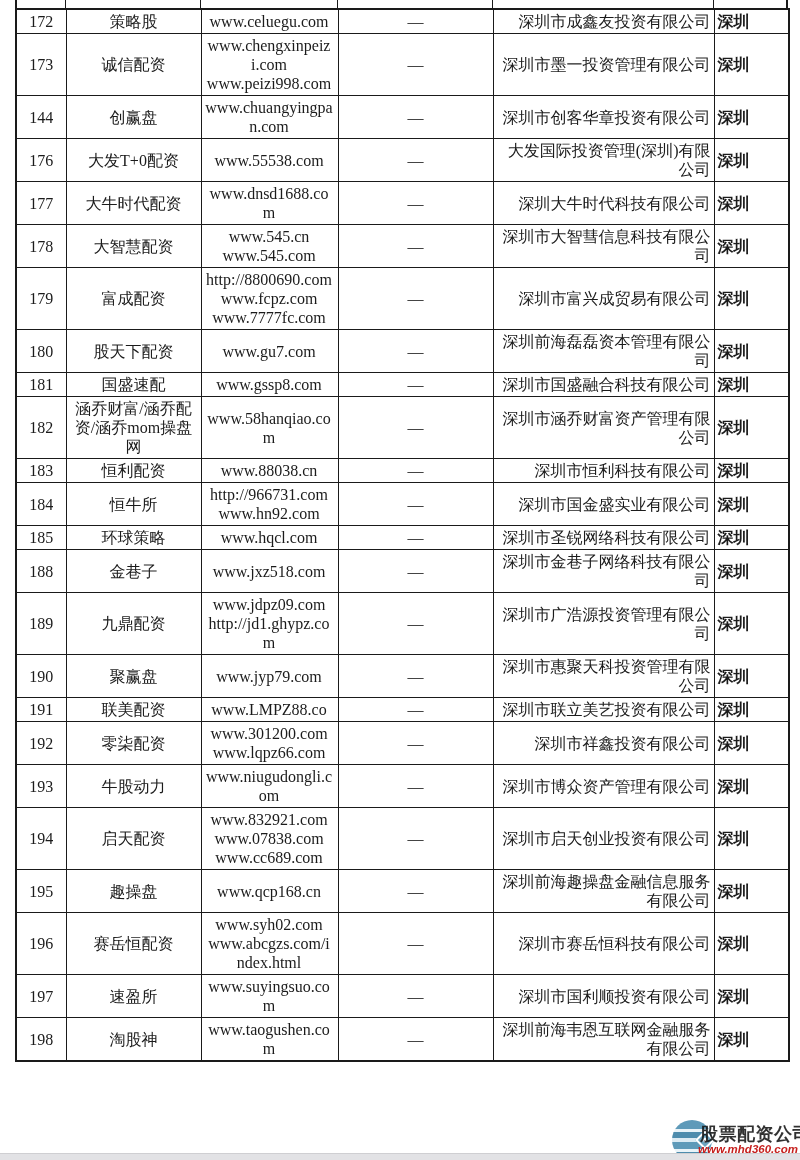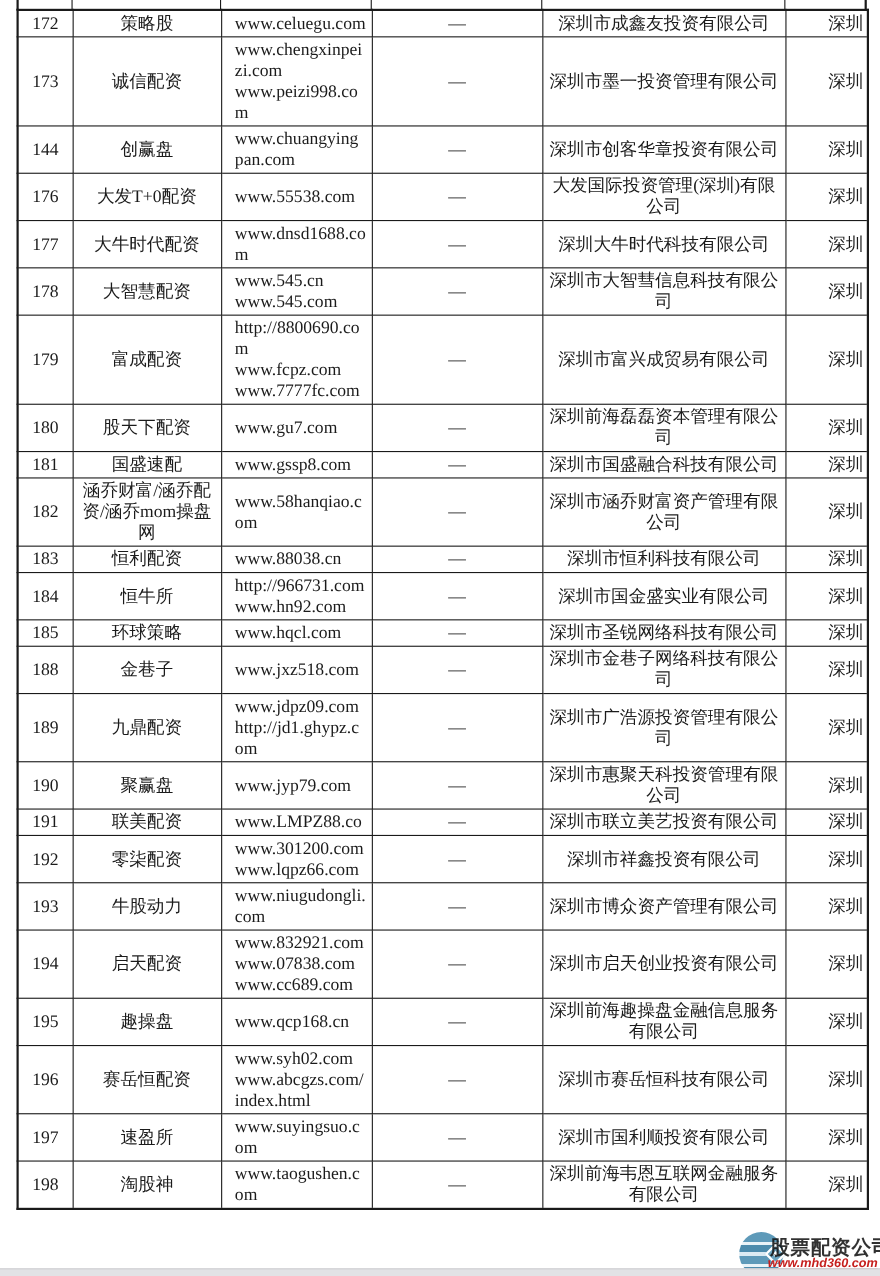--- a/index.html
+++ b/index.html
@@ -42,24 +42,24 @@
   }
   .platform-table col.c1 { width: 50px; }
   .platform-table col.c2 { width: 135px; }
   .platform-table col.c3 { width: 137px; }
   .platform-table col.c4 { width: 155px; }
   .platform-table col.c5 { width: 221px; }
   .platform-table col.c6 { width: 75px; }
 
   td.c-num  { text-align: center; }
   td.c-name { text-align: center; }
-  td.c-web  { text-align: left; padding-right: 4px; padding-left: 12px; }
+  td.c-web  { text-align: center; padding-right: 4px; }
   td.c-dash { text-align: center; }
-  td.c-comp { text-align: center; }
-  td.c-city { text-align: right; }
+  td.c-comp { text-align: right; }
+  td.c-city { text-align: left; font-weight: bold; }
 
   
   .watermark { position: absolute; left: 648px; top: 1118px; width: 152px; height: 42px; }
   .wm-logo {
     position: absolute; left: 24px; top: 2px;
     width: 40px; height: 40px; border-radius: 50%;
     background: linear-gradient(
       to bottom,
       #5e9ab9 0 22%, #e9f3f8 22% 30%,
       #4d8cad 30% 46%, #dcebf3 46% 55%,

